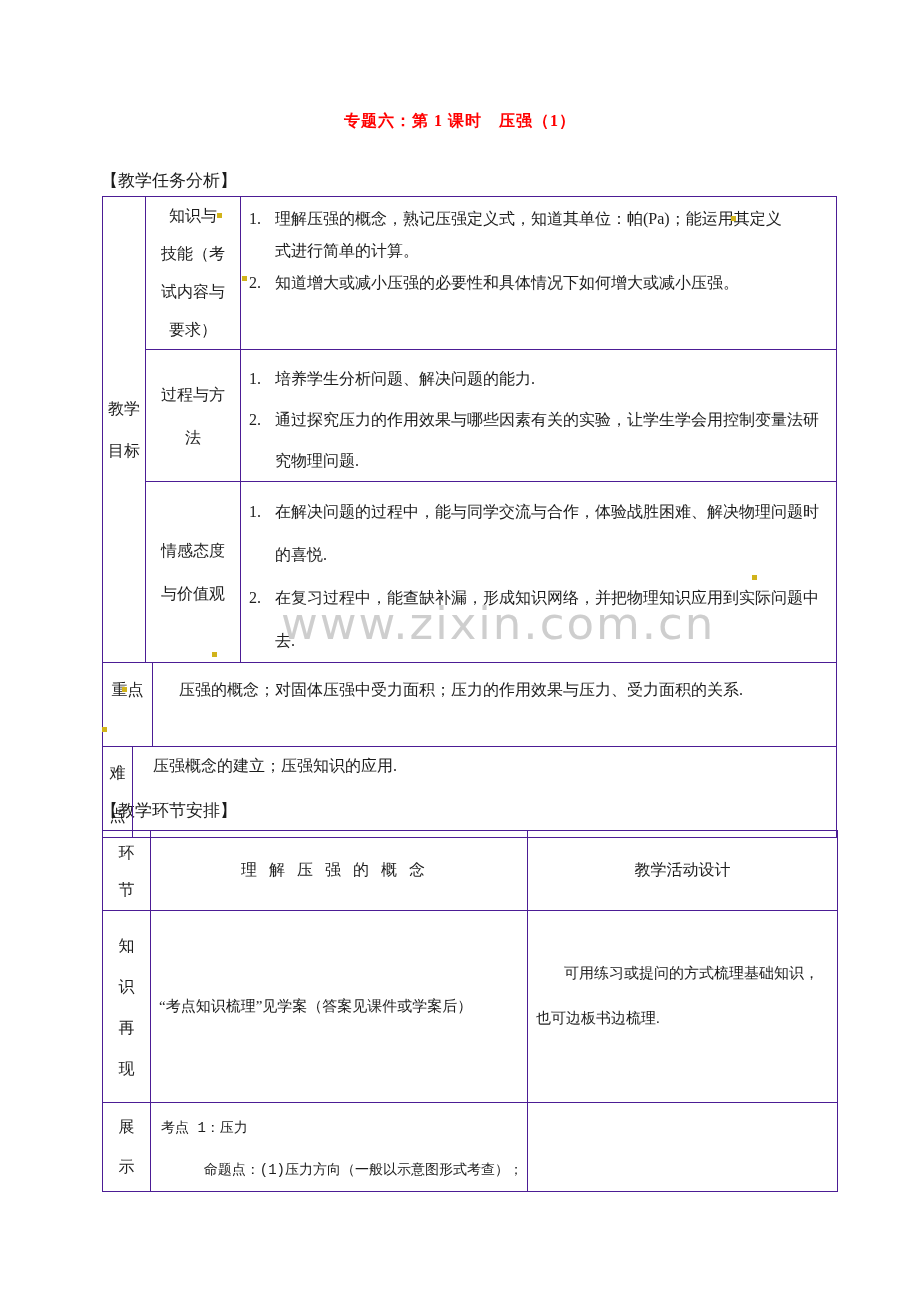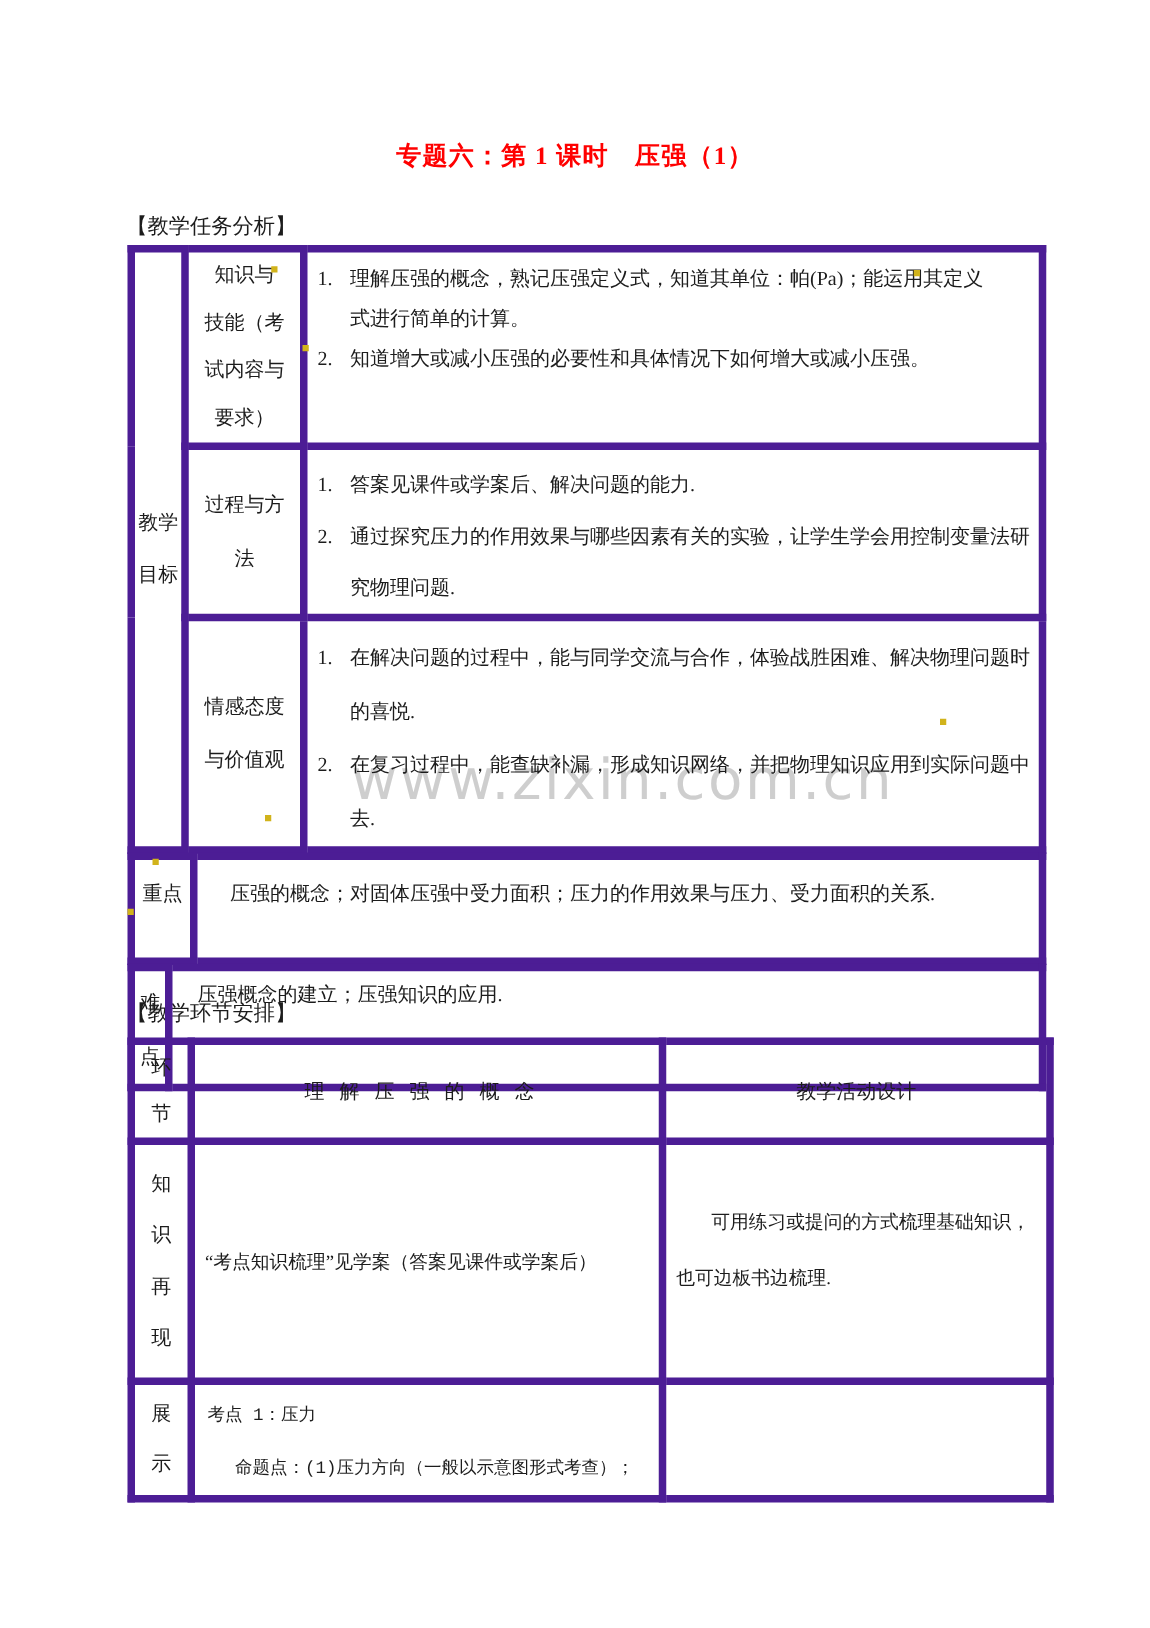--- a/index.html
+++ b/index.html
@@ -4,37 +4,37 @@
 <style>
   * { margin:0; padding:0; box-sizing:border-box; }
   html,body { background:#ffffff; }
   .page {
     position:relative; width:920px; height:1302px; background:#ffffff;
     font-family:"Liberation Serif","DejaVu Serif",serif; color:#1c1c1c;
     overflow:hidden; margin:0 auto;
   }
   .title {
     position:absolute; top:111px; left:0; width:100%; text-align:center;
-    font-size:20px; font-weight:bold; letter-spacing:1px;
+    font-size:16px; font-weight:bold; letter-spacing:1px;
   }
   .sec-label { position:absolute; left:101px; font-size:17px; }
   .sec1 { top:169px;text-align:right; }
   .sec2 { top:799px; }
   .watermark {
     position:absolute; left:281px; top:597px; z-index:1;
     font-family:"DejaVu Sans","Liberation Sans",sans-serif;
     font-size:45px; color:#c3c3c3; opacity:.8; letter-spacing:2px;
     pointer-events:none;
   }
   .tblwrap { position:absolute; left:102px; width:735px; z-index:2; }
   .t1 { top:196px; }
   .t2 { top:830px; }
   table { border-collapse:collapse; table-layout:fixed; width:735px; background:transparent; }
   .mt { margin-top:-1px; }
-  td { border:6px solid #4c1d95; vertical-align:top; font-size:16px; }
+  td { border:1px solid #4c1d95; vertical-align:top; font-size:16px; }
   .pre { white-space:pre-line; }
 
   
   td.goal   { vertical-align:middle; text-align:center; line-height:42px; }
   td.cat    { vertical-align:middle; text-align:center; }
   .cat1 { line-height:38px; }
   .cat2, .cat3 { line-height:43px; }
   td.items1 { padding:6px 40px 0 8px; line-height:32px; }
   td.items2 { padding:8px 2px 0 8px;  line-height:41px; }
   td.items3 { padding:8px 6px 0 8px;  line-height:43px; }
@@ -49,21 +49,21 @@
   
   td.h-stage { vertical-align:middle; text-align:center; line-height:37px; }
   td.h-q     { vertical-align:middle; text-align:center; letter-spacing:12px; }
   td.h-a     { vertical-align:middle; text-align:center; }
   td.stage-kzx { vertical-align:middle; text-align:center; line-height:41px; }
   td.q-kzx   { vertical-align:middle; padding-left:8px; font-size:15px; }
   td.a-kzx   { vertical-align:top; padding:40px 4px 0 8px; line-height:45px; font-size:15px; }
   .a-kzx .l1 { text-indent:28px; }
   td.stage-zs { vertical-align:middle; text-align:center; line-height:40px; }
   td.q-zs    { vertical-align:top; padding:4px 4px 0 10px; line-height:42px; font-size:14px;font-family:Liberation Mono, monospace; }
-  .q-zs .l2  { text-indent:22px; }
+  .q-zs .l2  { text-indent:22px;text-align:right; }
 
   .ydot { position:absolute; width:5px; height:5px; z-index:3; }
 </style>
 </head>
 <body>
 
 <div class="page">
 
   <div class="watermark">www.zixin.com.cn</div>
 
@@ -96,21 +96,21 @@
             <span class="txt">知道增大或减小压强的必要性和具体情况下如何增大或减小压强。</span>
           </div>
         </td>
       </tr>
       <tr style="height:123px;">
         <td class="cat cat2 pre">过程与方
 法</td>
         <td class="items2">
           <div class="item">
             <span class="num">1.</span>
-            <span class="txt">答案见课件或学案后、解决问题的能力.</span>
+            <span class="txt">培养学生分析问题、解决问题的能力.</span>
           </div>
           <div class="item">
             <span class="num">2.</span>
             <span class="txt">通过探究压力的作用效果与哪些因素有关的实验，让学生学会用控制变量法研究物理问题.</span>
           </div>
         </td>
       </tr>
       <tr style="height:158px;">
         <td class="cat cat3 pre">情感态度
 与价值观</td>

